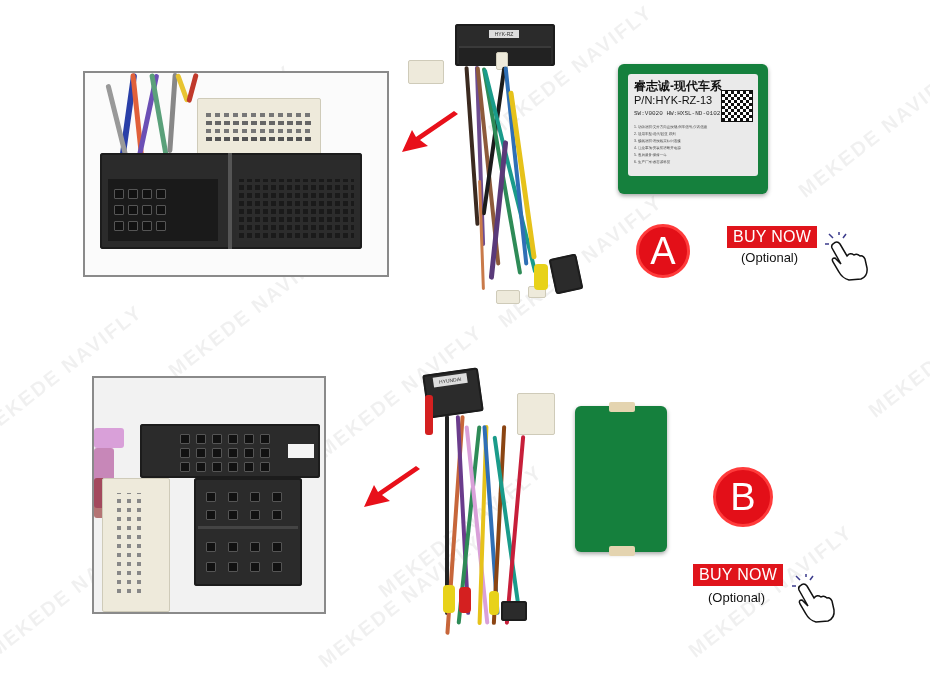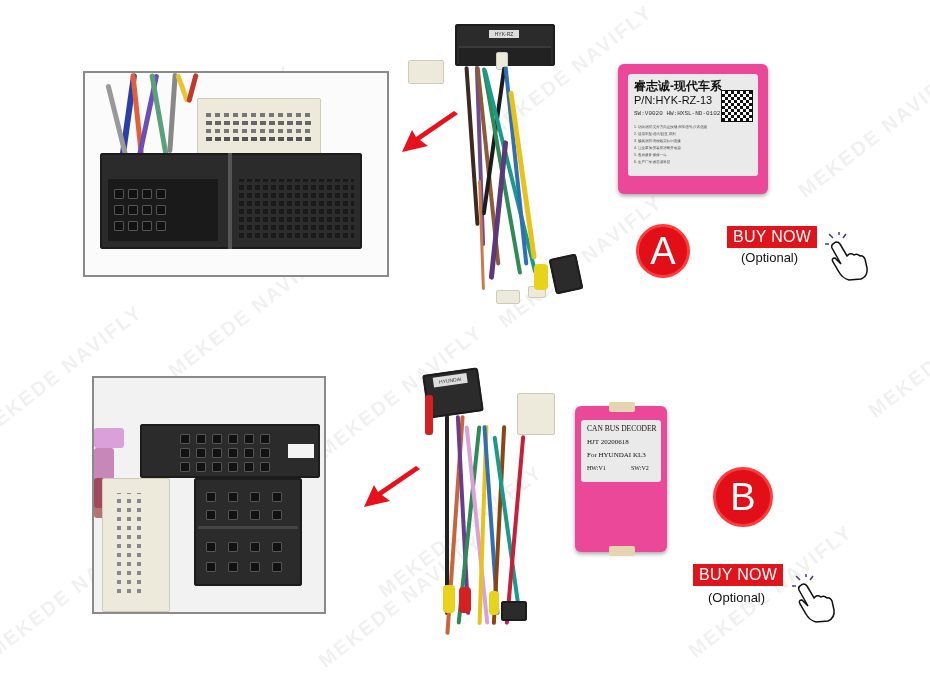--- a/index.html
+++ b/index.html
@@ -4,21 +4,21 @@
 <style>
   html,body{margin:0;padding:0;background:#fff;}
   body{width:930px;height:680px;position:relative;overflow:hidden;font-family:"Liberation Sans",sans-serif;}
   .abs{position:absolute;}
   .watermark{position:absolute;color:rgba(0,0,0,0.06);font-family:"Liberation Sans",sans-serif;font-weight:bold;font-size:20px;letter-spacing:2px;transform:rotate(-38deg);white-space:nowrap;pointer-events:none;}
   .photo-frame{position:absolute;border:2px solid #8a8a8a;background:#f4f4f4;overflow:hidden;box-sizing:border-box;}
   .connector-black{position:absolute;background:#2b2b2b;border-radius:3px;box-shadow:inset 0 0 0 2px #1c1c1c;}
   .connector-white{position:absolute;background:#eeeadb;border:1px solid #cfcbb9;border-radius:2px;}
   .pin{position:absolute;width:8px;height:8px;background:#111;border:1px solid #555;border-radius:1px;}
   .wire{position:absolute;border-radius:3px;}
-  .module{position:absolute;background:#ec4899;border-radius:6px;box-shadow:0 2px 4px rgba(0,0,0,0.35);}
+  .module{position:absolute;background:#15803d;border-radius:6px;box-shadow:0 2px 4px rgba(0,0,0,0.35);}
   .module-label{position:absolute;background:#eaeaea;color:#111;border-radius:3px;overflow:hidden;}
   .badge{position:absolute;border-radius:50%;background:#e30f18;color:#fff;display:flex;align-items:center;justify-content:center;font-size:38px;font-family:"Liberation Sans",sans-serif;border:3px solid #ff3b3b;box-sizing:border-box;}
   .buy-btn{position:absolute;background:#e0141b;color:#fff;font-size:16px;padding:1px 6px;line-height:20px;letter-spacing:0.3px;cursor:pointer;}
   .optional{position:absolute;color:#111;font-size:13px;}
   .hand{position:absolute;}
   .arrow{position:absolute;}
 </style>
 </head>
 <body>
 
@@ -203,27 +203,20 @@
     <div class="wire" style="left:108px;top:70px;width:4px;height:190px;background:#c71f3a;transform:rotate(5deg);"></div>
     <div class="abs" style="left:38px;top:220px;width:12px;height:28px;background:#e8d21a;border-radius:4px;"></div>
     <div class="abs" style="left:54px;top:222px;width:12px;height:26px;background:#d42020;border-radius:4px;"></div>
     <div class="abs" style="left:84px;top:226px;width:10px;height:24px;background:#e8d21a;border-radius:4px;"></div>
     <div class="connector-black" style="left:96px;top:236px;width:26px;height:20px;"></div>
   </div>
 
   <div class="module" style="left:575px;top:406px;width:92px;height:146px;">
     <div style="position:absolute;left:34px;top:-4px;width:26px;height:10px;background:#e4d4b0;border-radius:2px;"></div>
     <div style="position:absolute;left:34px;top:140px;width:26px;height:10px;background:#e4d4b0;border-radius:2px;"></div>
-    <div class="module-label" style="left:6px;top:14px;width:80px;height:62px;font-family:'Liberation Serif',serif;">
-      <div style="position:absolute;left:6px;top:4px;font-size:7.5px;white-space:nowrap;">CAN BUS DECODER</div>
-      <div style="position:absolute;left:6px;top:18px;font-size:7px;white-space:nowrap;">HJT 20200618</div>
-      <div style="position:absolute;left:6px;top:31px;font-size:7px;white-space:nowrap;">For HYUNDAI KL3</div>
-      <div style="position:absolute;left:6px;top:45px;font-size:6px;white-space:nowrap;">HW:V1</div>
-      <div style="position:absolute;left:50px;top:45px;font-size:6px;white-space:nowrap;">SW:V2</div>
-    </div>
   </div>
 
   <div class="badge" style="left:713px;top:467px;width:60px;height:60px;">B</div>
 
   <div class="buy-btn" style="left:693px;top:564px;">BUY NOW</div>
   <div class="optional" style="left:708px;top:590px;">(Optional)</div>
   <svg class="hand" style="left:792px;top:574px;" width="46" height="50" viewBox="0 0 46 50">
     <path d="M8 6 L4 2 M14 3 L14 0 M18 6 L21 2 M4 12 L0 12" stroke="#3b3b8c" stroke-width="1.5"></path>
     <path d="M8 12 Q12 8 15 12 L22 24 Q25 20 29 23 Q32 21 35 24 Q38 23 40 27 L42 36 Q43 44 36 47 L24 48 Q17 46 14 40 L8 30 Q6 26 10 26 L16 32 L7 16 Q6 13 8 12 Z" fill="#fff" stroke="#111" stroke-width="1.5"></path>
   </svg>

